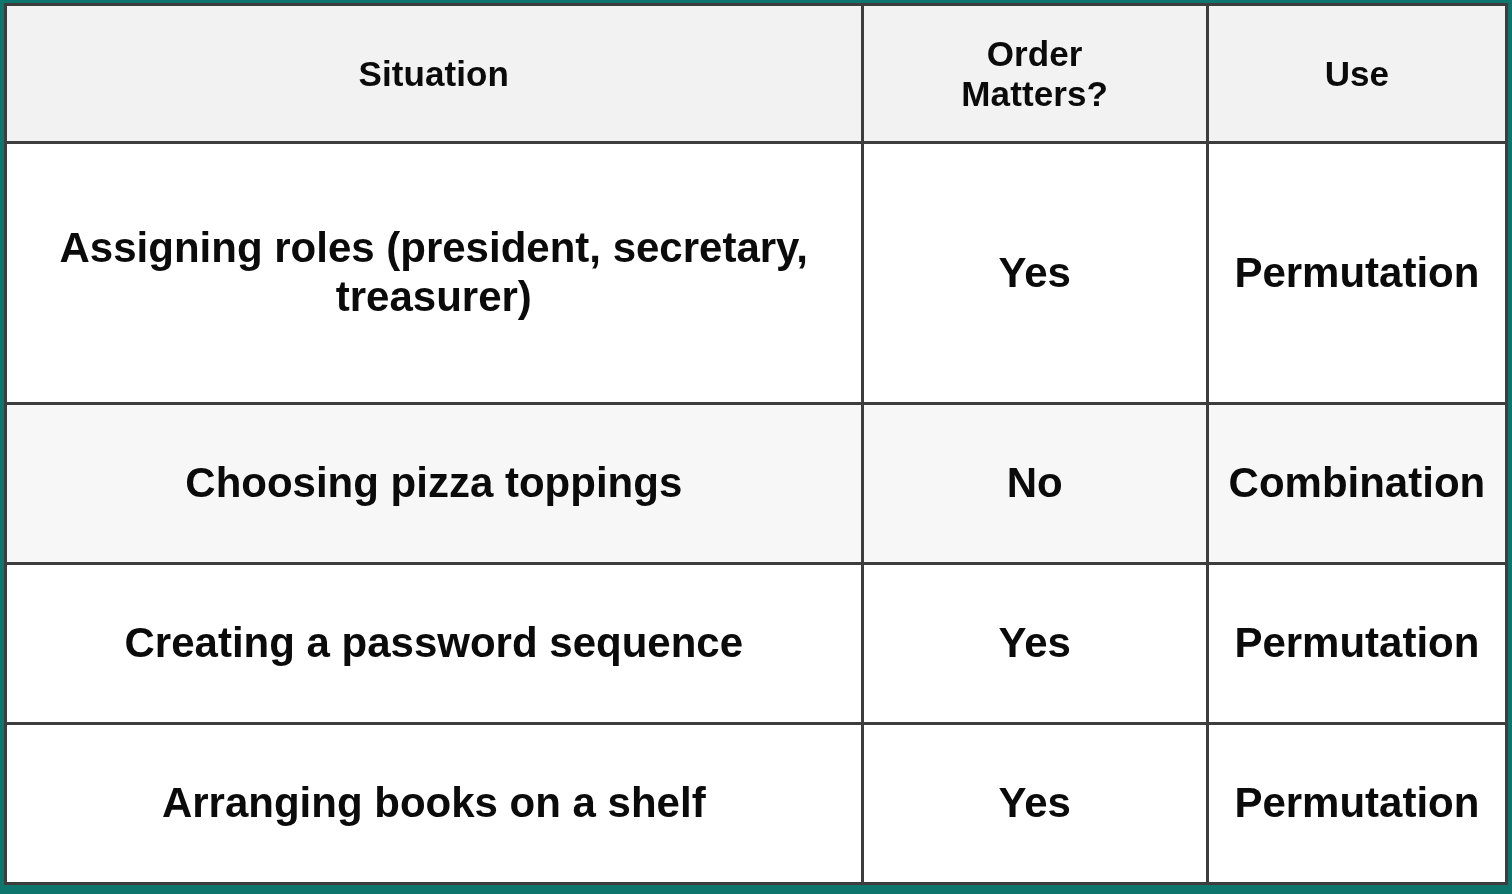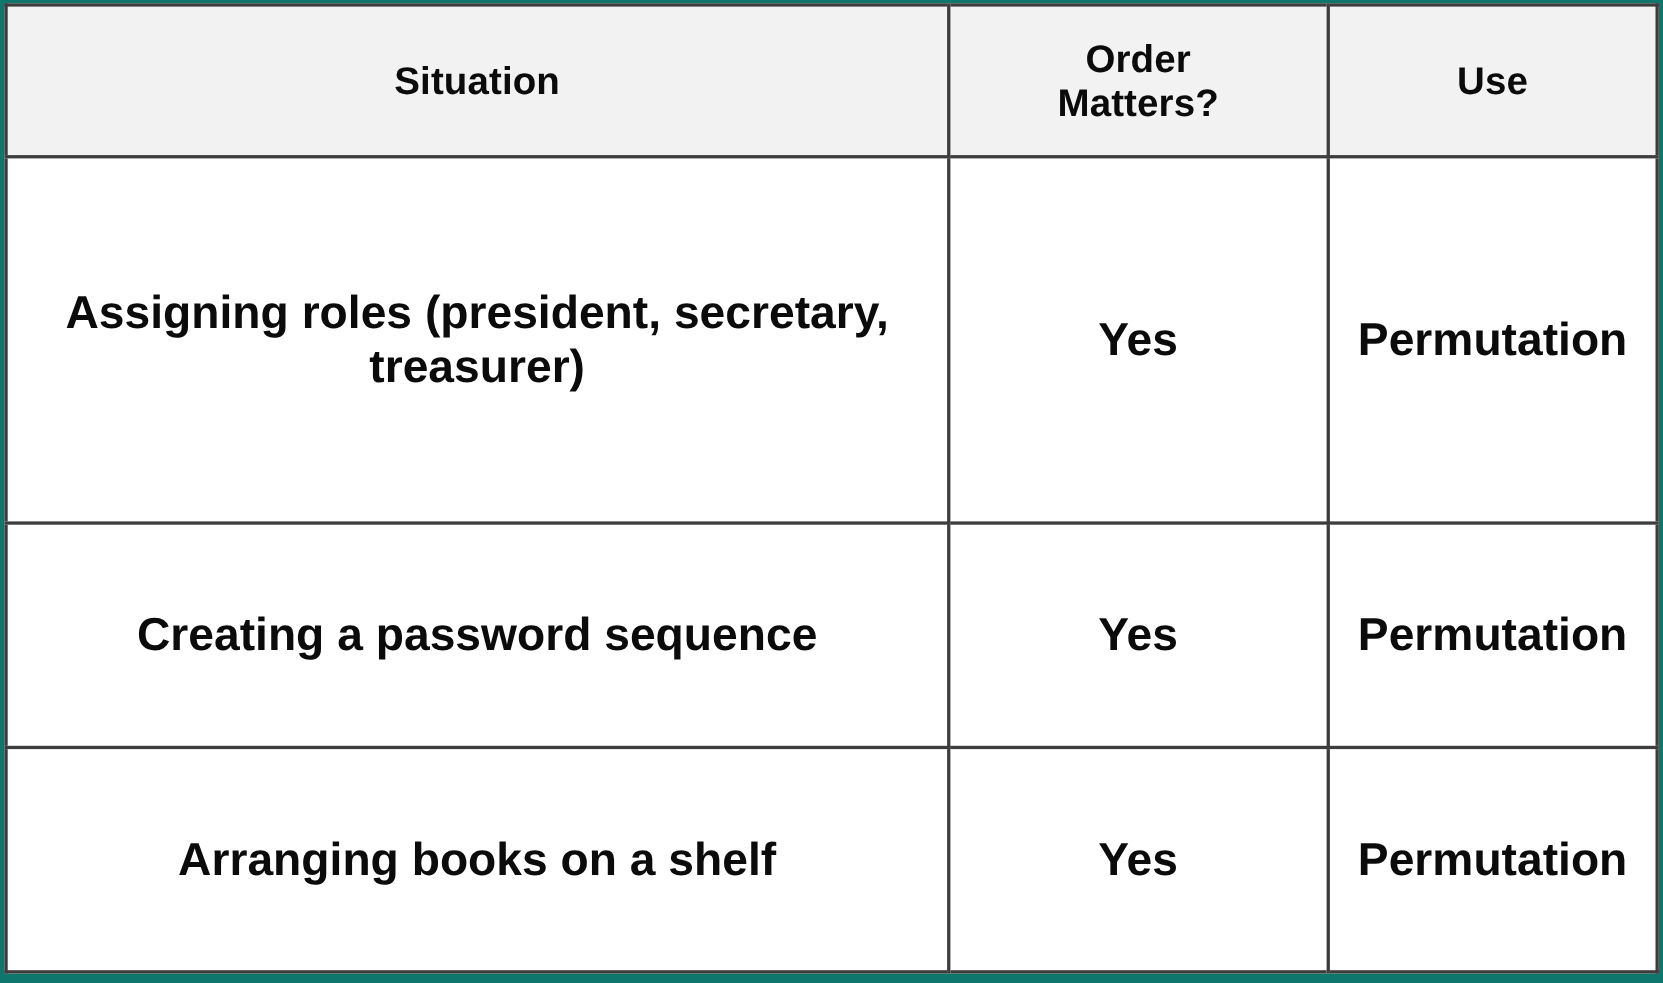--- a/index.html
+++ b/index.html
@@ -102,20 +102,25 @@
           <span class="hdr-line">Use</span>
         </th>
       </tr>
     </thead>
     <tbody>
       <tr class="row-white row-tall">
         <td>Assigning roles (president, secretary, treasurer)</td>
         <td>Yes</td>
         <td>Permutation</td>
       </tr>
+      <tr class="row-tint row-std">
+        <td>Choosing pizza toppings</td>
+        <td>No</td>
+        <td>Combination</td>
+      </tr>
       <tr class="row-white row-std">
         <td>Creating a password sequence</td>
         <td>Yes</td>
         <td>Permutation</td>
       </tr>
       <tr class="row-white row-std">
         <td>Arranging books on a shelf</td>
         <td>Yes</td>
         <td>Permutation</td>
       </tr>

